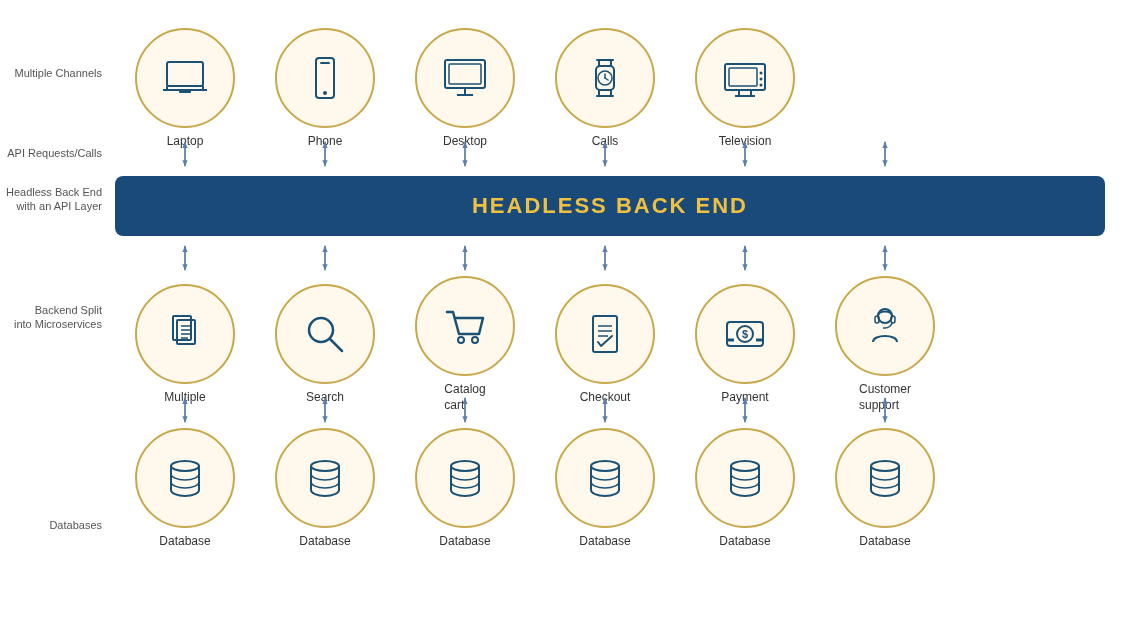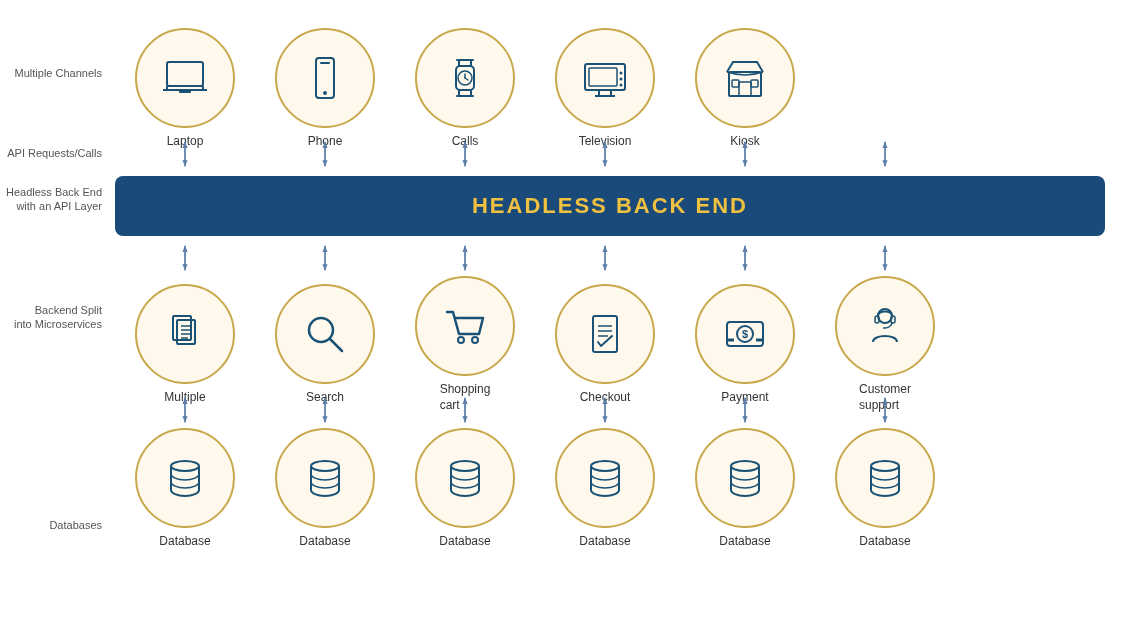--- a/index.html
+++ b/index.html
@@ -147,20 +147,31 @@
       <div class="circle">
         <svg viewBox="0 0 52 52" fill="none" xmlns="http://www.w3.org/2000/svg">
           <rect x="17" y="6" width="18" height="40" rx="3" stroke="#1a5276" stroke-width="2" fill="none"></rect>
           <circle cx="26" cy="41" r="2" fill="#1a5276"></circle>
           <line x1="22" y1="11" x2="30" y2="11" stroke="#1a5276" stroke-width="2" stroke-linecap="round"></line>
         </svg>
       </div>
       <div class="circle-label">Phone</div>
     </div>
 
+    <div class="circle-item">
+      <div class="circle">
+        <svg viewBox="0 0 52 52" fill="none" xmlns="http://www.w3.org/2000/svg">
+          <rect x="6" y="8" width="40" height="28" rx="2" stroke="#1a5276" stroke-width="2" fill="none"></rect>
+          <line x1="26" y1="36" x2="26" y2="43" stroke="#1a5276" stroke-width="2"></line>
+          <line x1="18" y1="43" x2="34" y2="43" stroke="#1a5276" stroke-width="2"></line>
+          <rect x="10" y="12" width="32" height="20" rx="1" stroke="#1a5276" stroke-width="1.5" fill="none"></rect>
+        </svg>
+      </div>
+      <div class="circle-label">Desktop</div>
+    </div>
 
     <div class="circle-item">
       <div class="circle">
         <svg viewBox="0 0 52 52" fill="none" xmlns="http://www.w3.org/2000/svg">
           <rect x="17" y="14" width="18" height="24" rx="4" stroke="#1a5276" stroke-width="2" fill="none"></rect>
           <circle cx="26" cy="26" r="7" stroke="#1a5276" stroke-width="1.5" fill="none"></circle>
           <line x1="26" y1="22" x2="26" y2="26" stroke="#1a5276" stroke-width="1.5" stroke-linecap="round"></line>
           <line x1="26" y1="26" x2="29" y2="28" stroke="#1a5276" stroke-width="1.5" stroke-linecap="round"></line>
           <line x1="20" y1="14" x2="20" y2="8" stroke="#1a5276" stroke-width="2" stroke-linecap="round"></line>
           <line x1="32" y1="14" x2="32" y2="8" stroke="#1a5276" stroke-width="2" stroke-linecap="round"></line>
@@ -182,34 +193,20 @@
           <line x1="16" y1="44" x2="36" y2="44" stroke="#1a5276" stroke-width="2"></line>
           <rect x="10" y="16" width="28" height="18" rx="1" stroke="#1a5276" stroke-width="1.5" fill="none"></rect>
           <circle cx="42" cy="21" r="1.5" fill="#1a5276"></circle>
           <circle cx="42" cy="27" r="1.5" fill="#1a5276"></circle>
           <circle cx="42" cy="33" r="1.5" fill="#1a5276"></circle>
         </svg>
       </div>
       <div class="circle-label">Television</div>
     </div>
 
-    <div class="circle-item">
-      <div class="circle">
-        <svg viewBox="0 0 52 52" fill="none" xmlns="http://www.w3.org/2000/svg">
-
-          <rect x="10" y="20" width="32" height="24" rx="1" stroke="#1a5276" stroke-width="2" fill="none"></rect>
-          <path d="M8 20 L14 10 H38 L44 20" stroke="#1a5276" stroke-width="2" fill="none"></path>
-          <path d="M8 20 Q26 26 44 20" stroke="#1a5276" stroke-width="1.5" fill="none"></path>
-          <rect x="20" y="30" width="12" height="14" rx="1" stroke="#1a5276" stroke-width="1.5" fill="none"></rect>
-          <rect x="13" y="28" width="7" height="7" rx="1" stroke="#1a5276" stroke-width="1.5" fill="none"></rect>
-          <rect x="32" y="28" width="7" height="7" rx="1" stroke="#1a5276" stroke-width="1.5" fill="none"></rect>
-        </svg>
-      </div>
-      <div class="circle-label">Kiosk</div>
-    </div>
 
   </div>
 
   <div class="row-label" style="top: 128px;">API Requests/Calls</div>
   <div class="arrow-row" style="top: 122px;">
     <div class="arrow-col">
       <svg class="v-arrow" viewBox="0 0 20 32">
         <line x1="10" y1="2" x2="10" y2="30" stroke="#5a7fa8" stroke-width="2"></line>
         <polygon points="10,2 7,9 13,9" fill="#5a7fa8"></polygon>
         <polygon points="10,30 7,23 13,23" fill="#5a7fa8"></polygon>
@@ -330,21 +327,21 @@
     </div>
 
     <div class="circle-item">
       <div class="circle">
         <svg viewBox="0 0 52 52" fill="none" xmlns="http://www.w3.org/2000/svg">
           <path d="M8 12 H14 L20 34 H40 L44 18 H17" stroke="#1a5276" stroke-width="2.5" fill="none" stroke-linecap="round" stroke-linejoin="round"></path>
           <circle cx="22" cy="40" r="3" stroke="#1a5276" stroke-width="2" fill="none"></circle>
           <circle cx="36" cy="40" r="3" stroke="#1a5276" stroke-width="2" fill="none"></circle>
         </svg>
       </div>
-      <div class="circle-label" style="white-space: pre-line;">Shopping
+      <div class="circle-label" style="white-space: pre-line;">Catalog
 cart</div>
     </div>
 
     <div class="circle-item">
       <div class="circle">
         <svg viewBox="0 0 52 52" fill="none" xmlns="http://www.w3.org/2000/svg">
           <rect x="14" y="8" width="24" height="36" rx="2" stroke="#1a5276" stroke-width="2" fill="none"></rect>
           <line x1="19" y1="18" x2="33" y2="18" stroke="#1a5276" stroke-width="1.5"></line>
           <line x1="19" y1="23" x2="33" y2="23" stroke="#1a5276" stroke-width="1.5"></line>
           <line x1="19" y1="28" x2="29" y2="28" stroke="#1a5276" stroke-width="1.5"></line>

